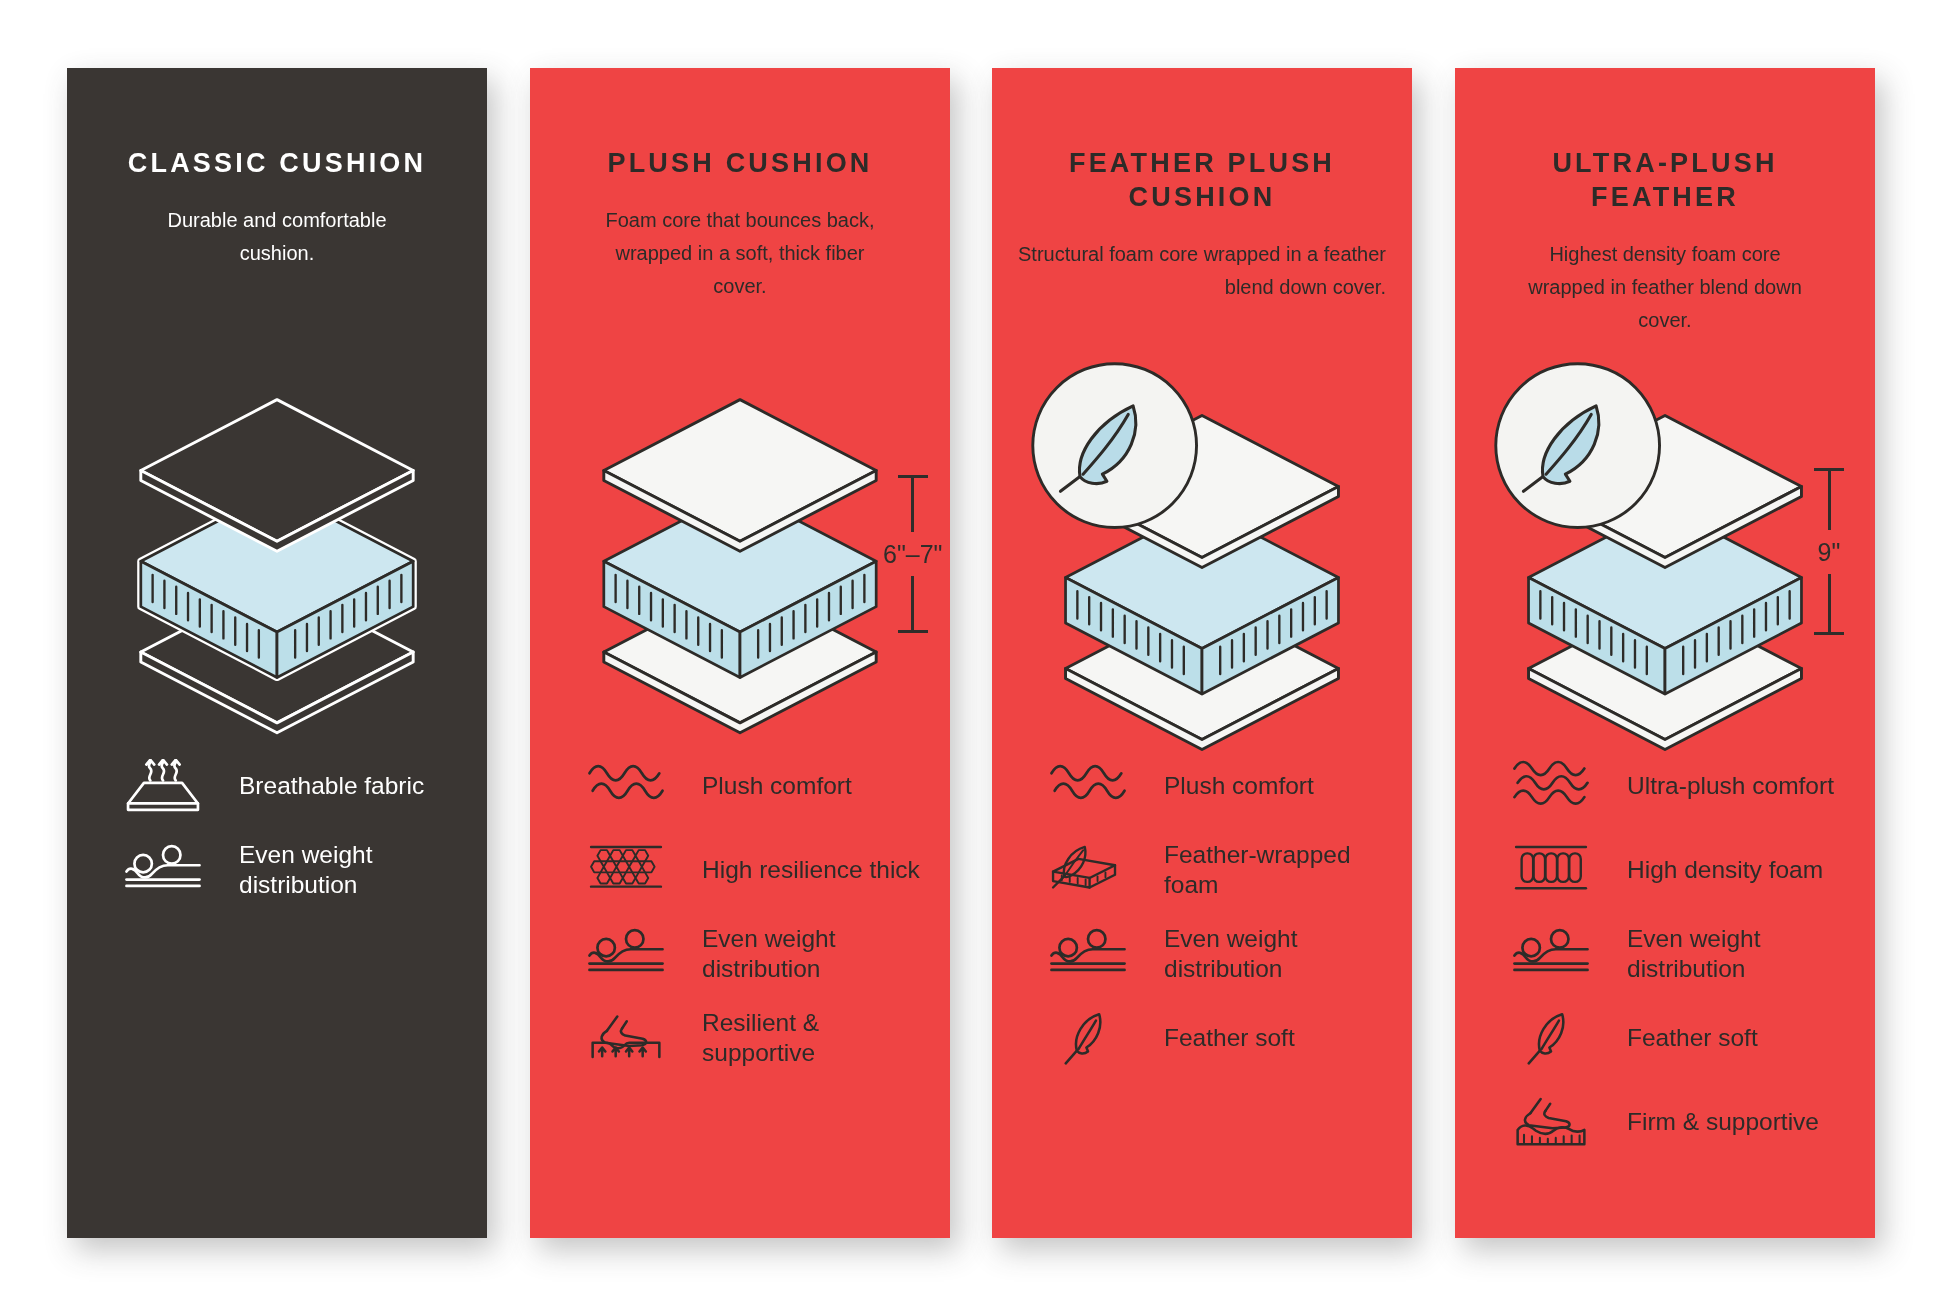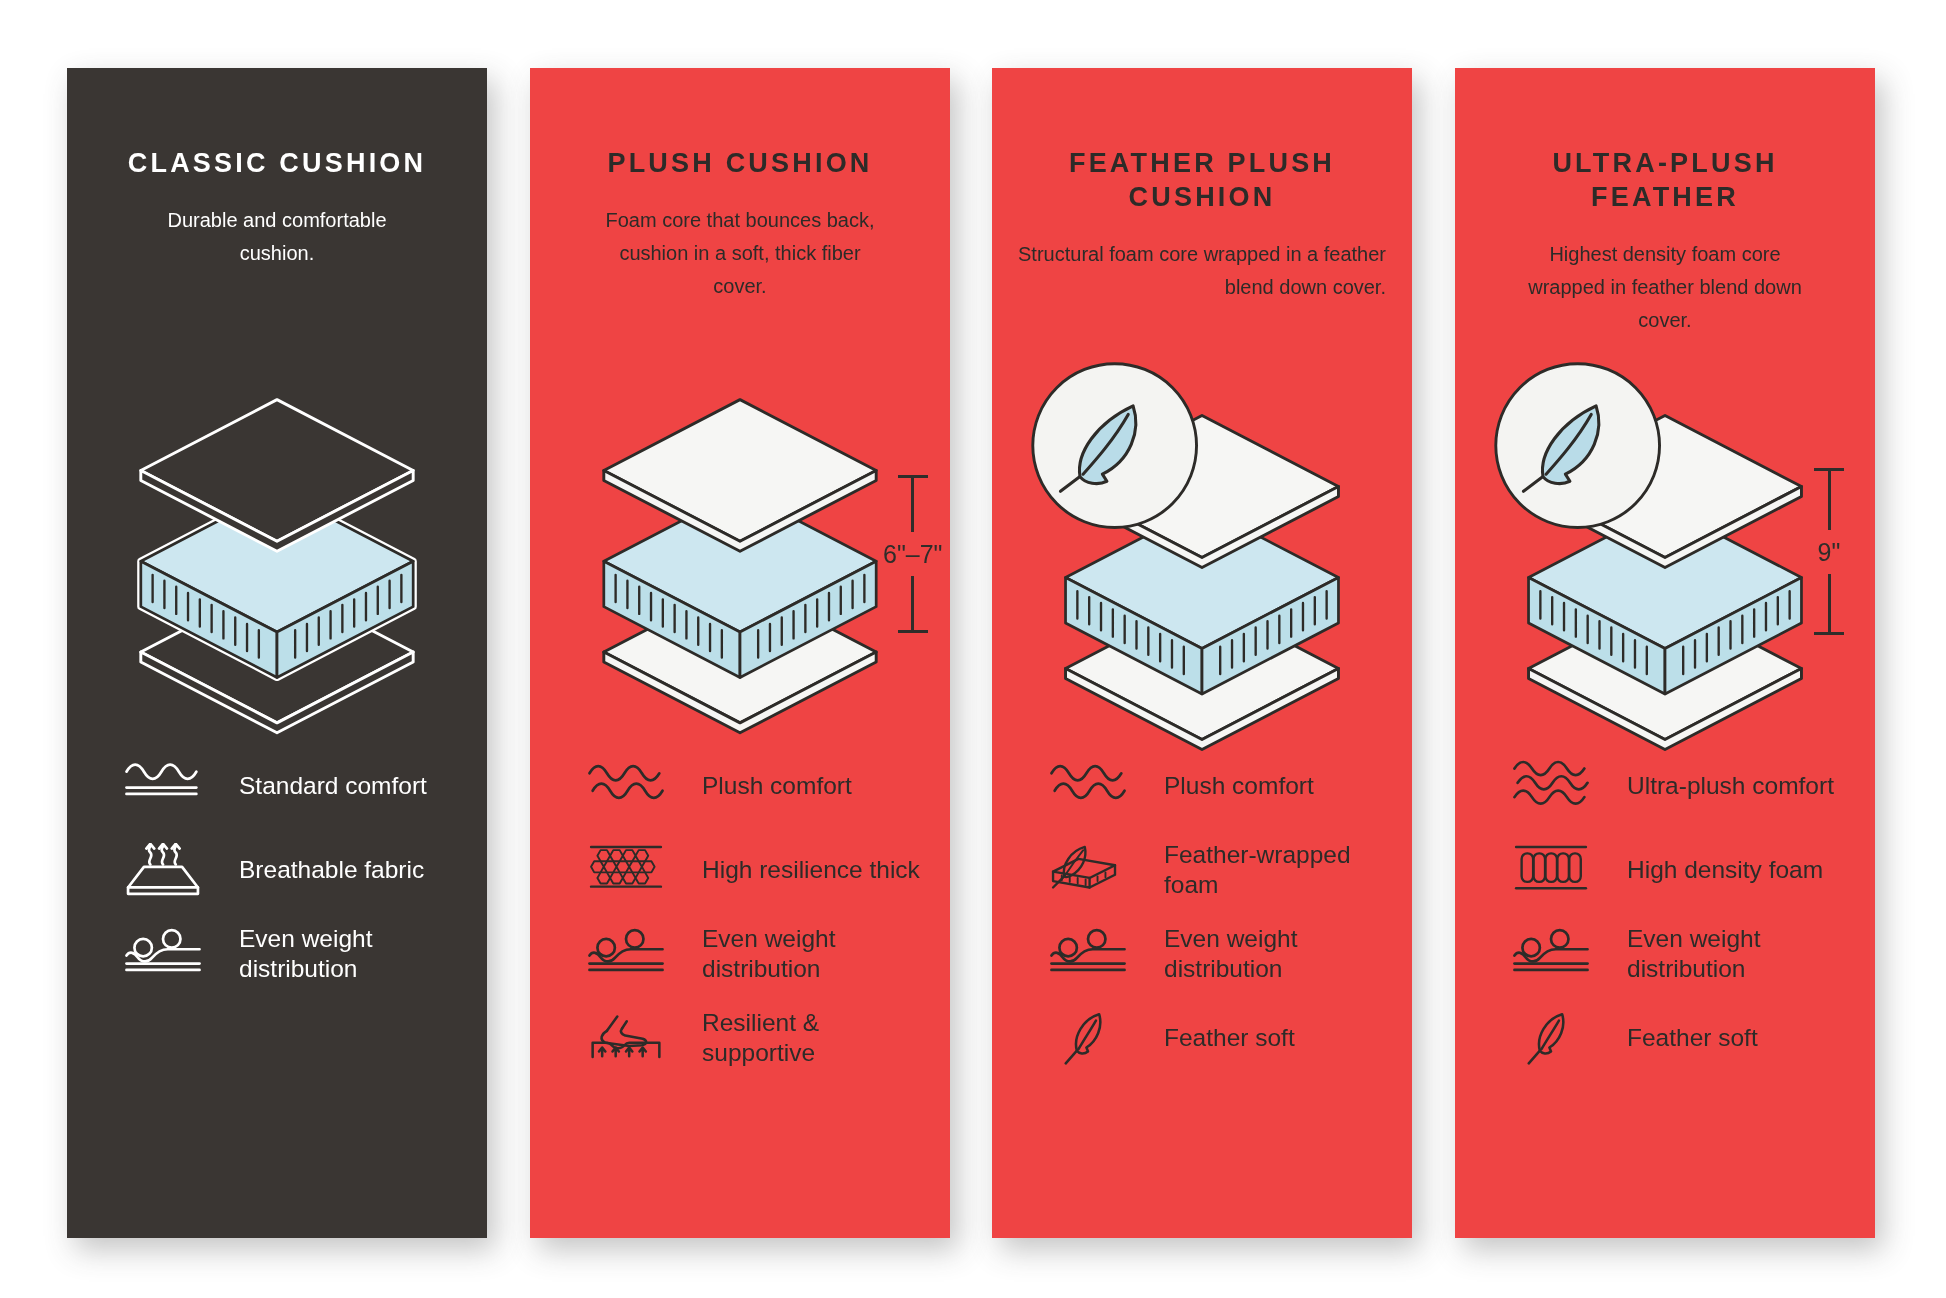--- a/index.html
+++ b/index.html
@@ -159,48 +159,40 @@
       <path d="M28,197 V227 M41,203.5 V233.5 M54,210 V240 M67,217 V247 M80,224 V254 M93,230 V260 M106,237 V267 M119,244 V274 M132,251 V281 M145,258 V288" stroke="#2d2b28" stroke-width="2.6" stroke-linecap="round"></path>
       <path d="M302,197 V227 M289,203.5 V233.5 M276,210 V240 M263,217 V247 M250,224 V254 M237,230 V260 M224,237 V267 M211,244 V274 M198,251 V281 M185,258 V288" stroke="#2d2b28" stroke-width="2.6" stroke-linecap="round"></path>
       <path d="M15,82 L165,4 L315,82 L165,160 Z" fill="#3a3633" stroke="#ffffff" stroke-width="3.2"></path>
       <path d="M15,82 L15,93 L165,171 L315,93 L315,82 L165,160 Z" fill="#3a3633" stroke="#ffffff" stroke-width="3.2"></path>
     </g>
   </svg>
   <div class="features">
     <div class="feature">
       <span class="f-icon">
           <svg viewBox="0 0 100 68">
-            <use href="#sym-wave-lines"></use>
-          </svg>
-        </span>
-      <span class="f-label">Standard comfort</span>
-    </div>
-    <div class="feature">
-      <span class="f-icon">
-          <svg viewBox="0 0 100 68">
             <use href="#sym-breathable"></use>
           </svg>
         </span>
       <span class="f-label">Breathable fabric</span>
     </div>
     <div class="feature">
       <span class="f-icon">
           <svg viewBox="0 0 100 68">
             <use href="#sym-even-weight"></use>
           </svg>
         </span>
       <span class="f-label">Even weight distribution</span>
     </div>
   </div>
 </div>
 
 <div class="card" style="left:530px">
   <div class="card-header">
     <div class="card-title">PLUSH CUSHION</div>
-    <div class="card-desc d-w2">Foam core that bounces back, cushion in a soft, thick fiber cover.</div>
+    <div class="card-desc d-w2">Foam core that bounces back, wrapped in a soft, thick fiber cover.</div>
   </div>
   <svg class="diagram plain" width="300" height="345" viewBox="0 0 330 380">
     <g stroke-linejoin="round">
       <path d="M15,282 L165,204 L315,282 L165,360 Z" fill="#f6f6f4" stroke="#2d2b28" stroke-width="3.2"></path>
       <path d="M15,282 L15,293 L165,371 L315,293 L315,282 L165,360 Z" fill="#f6f6f4" stroke="#2d2b28" stroke-width="3.2"></path>
       <path d="M15,182 L165,104 L315,182 L165,260 Z" fill="#cde7f0" stroke="#2d2b28" stroke-width="3"></path>
       <path d="M15,182 L165,260 L165,310 L15,232 Z" fill="#bcdfe9" stroke="#2d2b28" stroke-width="3"></path>
       <path d="M315,182 L165,260 L165,310 L315,232 Z" fill="#bcdfe9" stroke="#2d2b28" stroke-width="3"></path>
       <path d="M28,197 V227 M41,203.5 V233.5 M54,210 V240 M67,217 V247 M80,224 V254 M93,230 V260 M106,237 V267 M119,244 V274 M132,251 V281 M145,258 V288" stroke="#2d2b28" stroke-width="2.6" stroke-linecap="round"></path>
       <path d="M302,197 V227 M289,203.5 V233.5 M276,210 V240 M263,217 V247 M250,224 V254 M237,230 V260 M224,237 V267 M211,244 V274 M198,251 V281 M185,258 V288" stroke="#2d2b28" stroke-width="2.6" stroke-linecap="round"></path>
@@ -372,14 +364,22 @@
       <span class="f-label">Even weight distribution</span>
     </div>
     <div class="feature">
       <span class="f-icon">
           <svg viewBox="0 0 100 68">
             <use href="#sym-feather"></use>
           </svg>
         </span>
       <span class="f-label">Feather soft</span>
     </div>
+    <div class="feature">
+      <span class="f-icon">
+          <svg viewBox="0 0 100 68">
+            <use href="#sym-foot-firm"></use>
+          </svg>
+        </span>
+      <span class="f-label">Firm &amp; supportive</span>
+    </div>
   </div>
 </div>
 
 </body></html>

